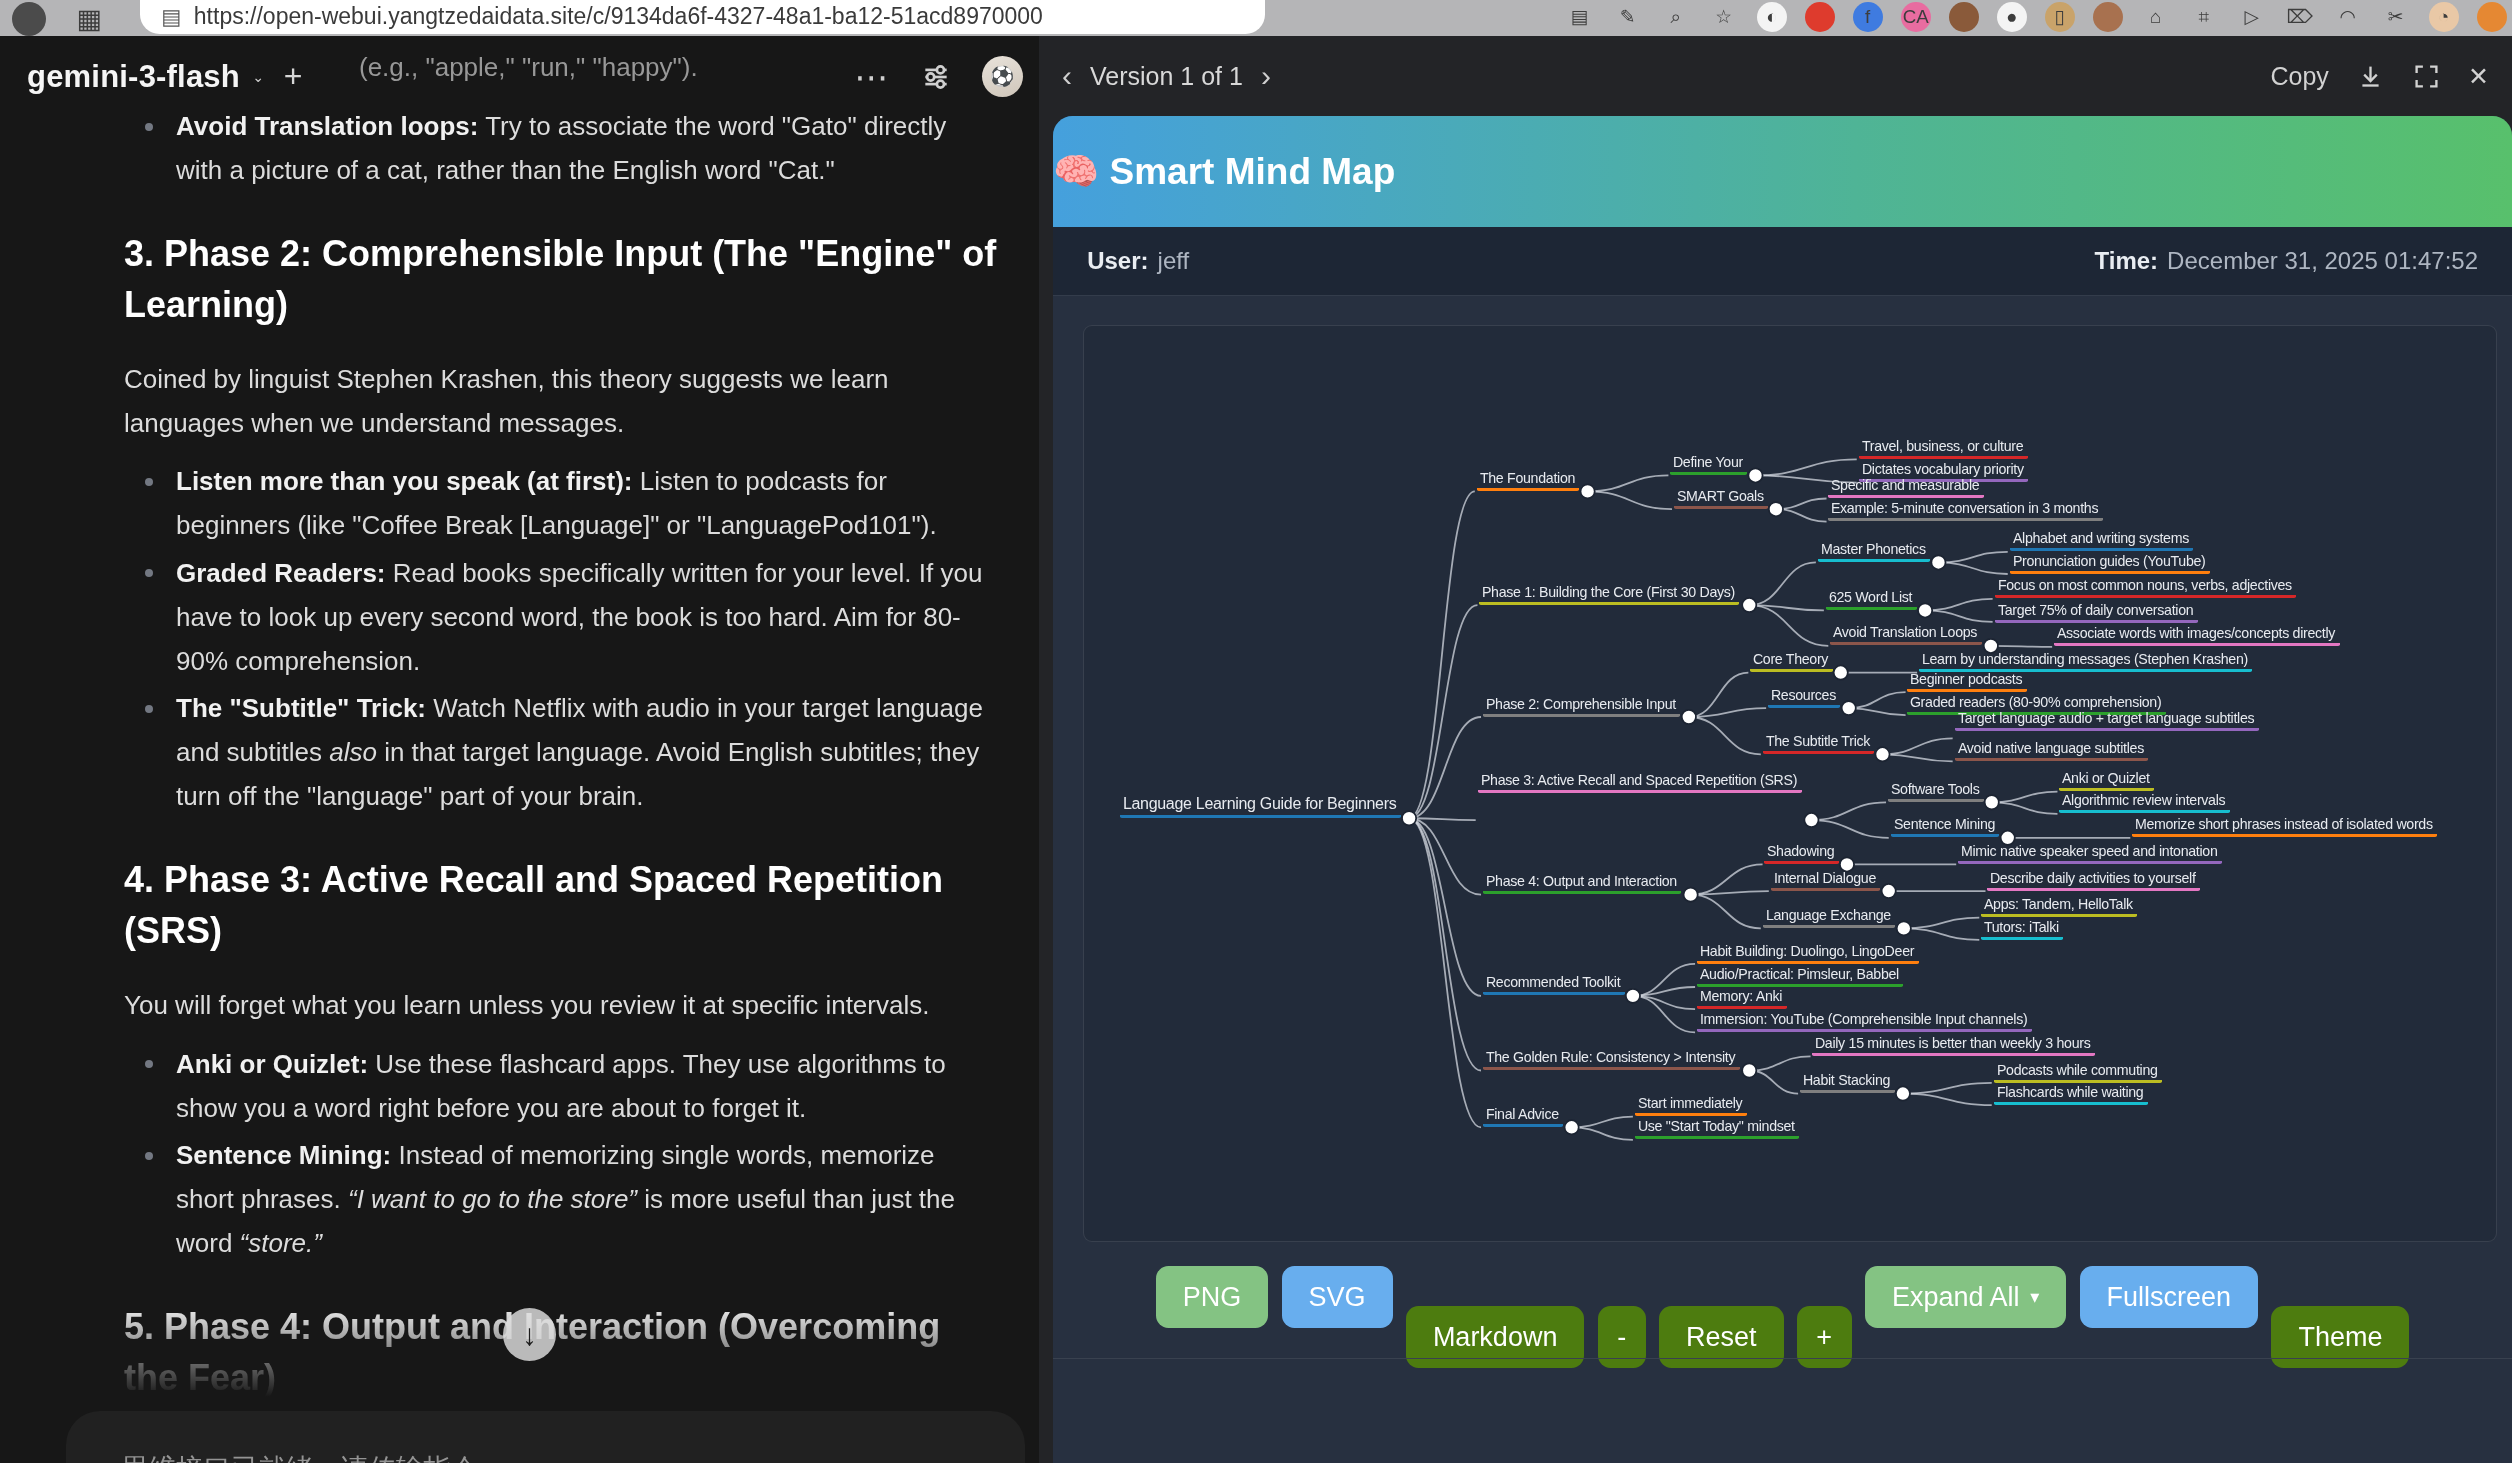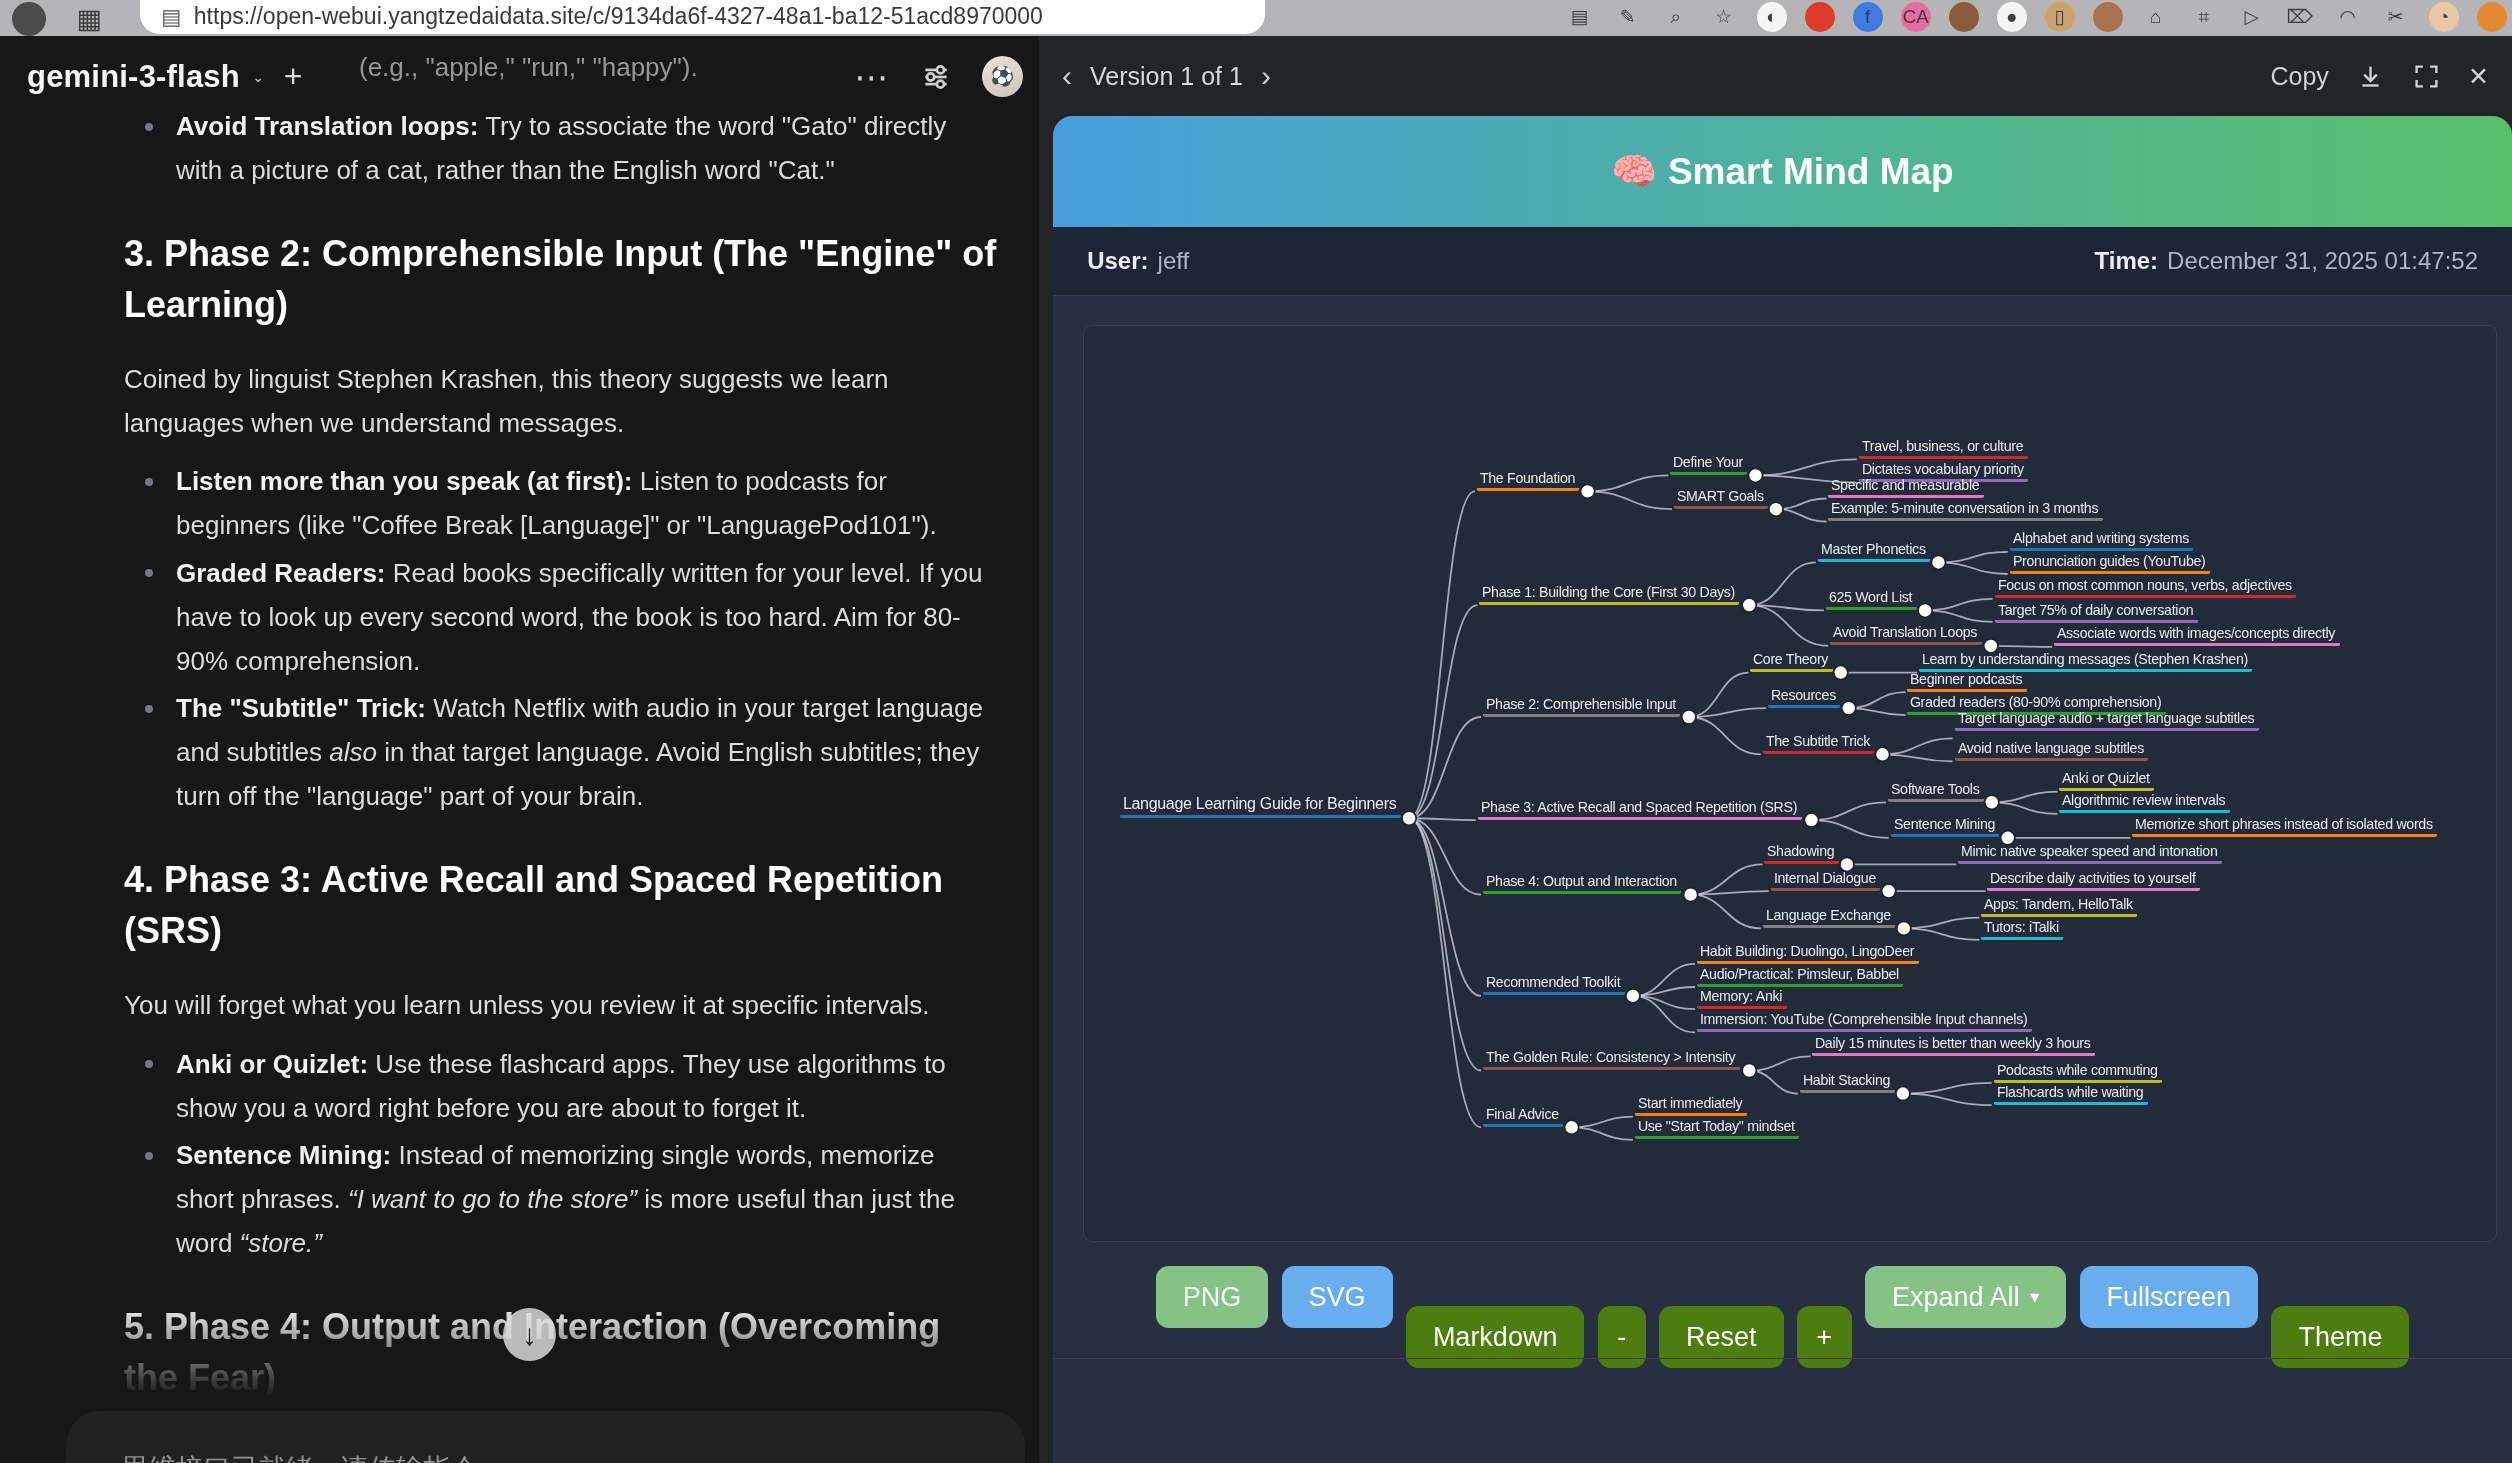--- a/index.html
+++ b/index.html
@@ -41,21 +41,21 @@
 
   
   .right-panel { position:absolute; left:1039px; top:36px; width:1473px; height:1428px; background:#232427; }
   .panel-topbar { height:80px; display:flex; align-items:center; padding:0 23px; color:#d8d8d8; }
   .version-nav { display:flex; align-items:center; gap:18px; font-size:25px; }
   .vchev { font-size:30px; color:#cfcfcf; }
   .topbar-right { margin-left:auto; display:flex; align-items:center; gap:28.4px; color:#d2d2d2; font-size:25px; }
   .tb-ic { display:flex; align-items:center; }
 
   .card { position:absolute; left:14.2px; top:80px; right:0; bottom:0; background:#273040; border-radius:19.5px 19.5px 0 0; overflow:hidden; }
-  .card-header { height:111px; background:linear-gradient(90deg,#45a0dd 0%,#4fb496 55%,#58c06c 100%); display:flex; align-items:center; justify-content:center; }
+  .card-header { height:111px; background:linear-gradient(90deg,#45a0dd 0%,#4fb496 55%,#58c06c 100%); display:flex; align-items:center; }
   .card-title { color:#ffffff; font-size:37px; font-weight:bold; }
   .user-bar { height:69px; background:#1d2635; border-bottom:0.9px solid #333c4b; display:flex; align-items:center; padding:8px 34px; font-size:24px; color:#aeb6c2; }
   .user-bar .lbl { font-weight:bold; color:#e9edf2; margin-right:9px; }
   .bar-right { margin-left:auto; display:flex; align-items:center; }
 
   .map-area { position:absolute; left:30px; top:209px; width:1414px; height:917px; background:#222b3a; border:0.9px solid rgba(255,255,255,.10); border-radius:9px; overflow:hidden; }
   .map-label { position:absolute; height:21.3px; line-height:17px; padding:0 4.4px 0 2.7px; border-bottom:3.6px solid #888; border-radius:1.8px; font-size:14.2px; letter-spacing:-0.3px; color:#e8ebf0; white-space:nowrap; z-index:2; }
   .map-label.root { font-size:16px; height:24px; line-height:19.5px; }
   #map-svg { position:absolute; left:0; top:0; z-index:1; }
 
@@ -290,21 +290,21 @@
         <div class="map-label" style="left: 970px; top: 299px; border-bottom-color: rgb(227, 119, 194);">Associate words with images/concepts directly</div>
         <div class="map-label" style="left: 399px; top: 370px; border-bottom-color: rgb(127, 127, 127);">Phase 2: Comprehensible Input</div>
         <div class="map-label" style="left: 666px; top: 325px; border-bottom-color: rgb(188, 189, 34);">Core Theory</div>
         <div class="map-label" style="left: 835px; top: 325px; border-bottom-color: rgb(23, 190, 207);">Learn by understanding messages (Stephen Krashen)</div>
         <div class="map-label" style="left: 684px; top: 361px; border-bottom-color: rgb(31, 119, 180);">Resources</div>
         <div class="map-label" style="left: 823px; top: 345px; border-bottom-color: rgb(255, 127, 14);">Beginner podcasts</div>
         <div class="map-label" style="left: 823px; top: 368px; border-bottom-color: rgb(44, 160, 44);">Graded readers (80-90% comprehension)</div>
         <div class="map-label" style="left: 679px; top: 407px; border-bottom-color: rgb(214, 39, 40);">The Subtitle Trick</div>
         <div class="map-label" style="left: 871px; top: 384px; border-bottom-color: rgb(148, 103, 189);">Target language audio + target language subtitles</div>
         <div class="map-label" style="left: 871px; top: 414px; border-bottom-color: rgb(140, 86, 75);">Avoid native language subtitles</div>
-        <div class="map-label" style="left: 394px; top: 473px; border-bottom-color: rgb(227, 119, 194);">Phase 3: Active Recall and Spaced Repetition (SRS)</div>
+        <div class="map-label" style="left: 394px; top: 446px; border-bottom-color: rgb(227, 119, 194);">Phase 3: Active Recall and Spaced Repetition (SRS)</div>
         <div class="map-label" style="left: 804px; top: 455px; border-bottom-color: rgb(127, 127, 127);">Software Tools</div>
         <div class="map-label" style="left: 975px; top: 444px; border-bottom-color: rgb(188, 189, 34);">Anki or Quizlet</div>
         <div class="map-label" style="left: 975px; top: 466px; border-bottom-color: rgb(23, 190, 207);">Algorithmic review intervals</div>
         <div class="map-label" style="left: 807px; top: 490px; border-bottom-color: rgb(31, 119, 180);">Sentence Mining</div>
         <div class="map-label" style="left: 1048px; top: 490px; border-bottom-color: rgb(255, 127, 14);">Memorize short phrases instead of isolated words</div>
         <div class="map-label" style="left: 399px; top: 547px; border-bottom-color: rgb(44, 160, 44);">Phase 4: Output and Interaction</div>
         <div class="map-label" style="left: 680px; top: 517px; border-bottom-color: rgb(214, 39, 40);">Shadowing</div>
         <div class="map-label" style="left: 874px; top: 517px; border-bottom-color: rgb(148, 103, 189);">Mimic native speaker speed and intonation</div>
         <div class="map-label" style="left: 687px; top: 544px; border-bottom-color: rgb(140, 86, 75);">Internal Dialogue</div>
         <div class="map-label" style="left: 903px; top: 544px; border-bottom-color: rgb(227, 119, 194);">Describe daily activities to yourself</div>

